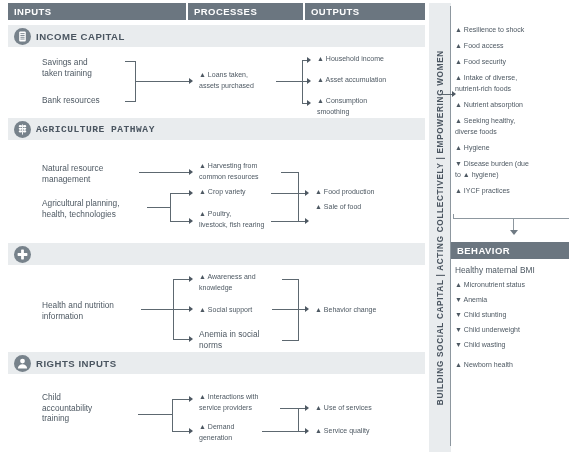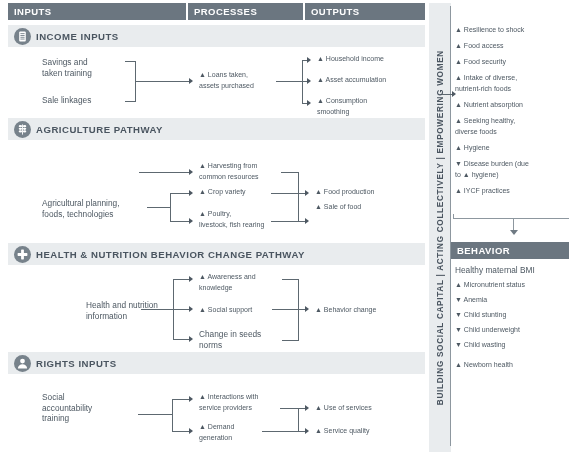--- a/index.html
+++ b/index.html
@@ -79,26 +79,26 @@
     <div class="band" style="left:0;top:25px;width:417px;">
       <span class="ico">
         <svg width="17" height="17" viewBox="0 0 17 17">
           <rect x="5.2" y="3.6" width="6.6" height="9.8" rx="1" fill="#ffffff"></rect>
           <rect x="6.4" y="5.2" width="4.2" height="0.9" fill="#77828b"></rect>
           <rect x="6.4" y="7.0" width="4.2" height="0.9" fill="#77828b"></rect>
           <rect x="6.4" y="8.8" width="4.2" height="0.9" fill="#77828b"></rect>
           <rect x="6.4" y="10.6" width="4.2" height="0.9" fill="#77828b"></rect>
         </svg>
       </span>
-      <span class="ttl">INCOME INPUTS</span>
+      <span class="ttl">INCOME CAPITAL</span>
     </div>
 
     <div class="txt" style="left:34px;top:57px;width:92px;">Savings and
 taken training</div>
-    <div class="txt" style="left:34px;top:95px;width:92px;">Sale linkages</div>
+    <div class="txt" style="left:34px;top:95px;width:92px;">Bank resources</div>
 
     <div class="ln vln" style="left:127px;top:61px;height:41px;"></div>
     <div class="ln hln" style="left:117px;top:61px;width:11px;"></div>
     <div class="ln hln" style="left:117px;top:101px;width:11px;"></div>
     <div class="ln hln" style="left:127px;top:81px;width:55px;"></div>
     <div class="arw" style="left:181px;top:78px;"></div>
 
     <div class="txt tri" style="left:191px;top:70px;width:100px;">▲ Loans taken,
 assets purchased</div>
 
@@ -109,37 +109,39 @@
     <div class="ln hln" style="left:294px;top:103px;width:6px;"></div>
     <div class="arw" style="left:299px;top:57px;"></div>
     <div class="arw" style="left:299px;top:78px;"></div>
     <div class="arw" style="left:299px;top:100px;"></div>
 
     <div class="txt tri" style="left:309px;top:54px;width:108px;">▲ Household income</div>
     <div class="txt tri" style="left:309px;top:75px;width:108px;">▲ Asset accumulation</div>
     <div class="txt tri" style="left:309px;top:96px;width:108px;">▲ Consumption
 smoothing</div>
 
-    <div class="band" style="left:0;top:118px;width:417px;">
+    <div class="band" style="left:0;top:118px;width:417px;font-family:Liberation Mono, monospace;">
       <span class="ico">
         <svg width="17" height="17" viewBox="0 0 17 17">
           <rect x="8.1" y="3.4" width="0.9" height="10.2" fill="#ffffff"></rect>
           <ellipse cx="6.4" cy="5.2" rx="1.7" ry="1.1" fill="#ffffff"></ellipse>
           <ellipse cx="10.6" cy="5.2" rx="1.7" ry="1.1" fill="#ffffff"></ellipse>
           <ellipse cx="6.4" cy="7.8" rx="1.7" ry="1.1" fill="#ffffff"></ellipse>
           <ellipse cx="10.6" cy="7.8" rx="1.7" ry="1.1" fill="#ffffff"></ellipse>
           <ellipse cx="6.4" cy="10.4" rx="1.7" ry="1.1" fill="#ffffff"></ellipse>
           <ellipse cx="10.6" cy="10.4" rx="1.7" ry="1.1" fill="#ffffff"></ellipse>
         </svg>
       </span>
       <span class="ttl">AGRICULTURE PATHWAY</span>
     </div>
 
+    <div class="txt" style="left:34px;top:163px;width:100px;">Natural resource
+management</div>
     <div class="txt" style="left:34px;top:198px;width:102px;">Agricultural planning,
-foods, technologies</div>
+health, technologies</div>
 
     <div class="ln hln" style="left:131px;top:172px;width:51px;"></div>
     <div class="arw" style="left:181px;top:169px;"></div>
 
     <div class="ln hln" style="left:139px;top:207px;width:24px;"></div>
     <div class="ln vln" style="left:162px;top:193px;height:28px;"></div>
     <div class="ln hln" style="left:162px;top:193px;width:20px;"></div>
     <div class="ln hln" style="left:162px;top:221px;width:20px;"></div>
     <div class="arw" style="left:181px;top:190px;"></div>
     <div class="arw" style="left:181px;top:218px;"></div>
@@ -162,39 +164,38 @@
     <div class="txt tri" style="left:307px;top:187px;width:108px;">▲ Food production</div>
     <div class="txt tri" style="left:307px;top:202px;width:108px;">▲ Sale of food</div>
 
     <div class="band" style="left:0;top:243px;width:417px;">
       <span class="ico">
         <svg width="17" height="17" viewBox="0 0 17 17">
           <rect x="7.1" y="3.6" width="2.8" height="9.8" rx="0.6" fill="#ffffff"></rect>
           <rect x="3.6" y="7.1" width="9.8" height="2.8" rx="0.6" fill="#ffffff"></rect>
         </svg>
       </span>
-      <span class="ttl">HEALTH &amp; NUTRITION BEHAVIOR CHANGE PATHWAY</span>
-    </div>
-
-    <div class="txt" style="left:34px;top:300px;width:100px;margin-left:44px;">Health and nutrition
+    </div>
+
+    <div class="txt" style="left:34px;top:300px;width:100px;">Health and nutrition
 information</div>
 
     <div class="ln hln" style="left:133px;top:309px;width:33px;"></div>
     <div class="ln vln" style="left:165px;top:279px;height:60px;"></div>
     <div class="ln hln" style="left:165px;top:279px;width:17px;"></div>
     <div class="ln hln" style="left:165px;top:309px;width:17px;"></div>
     <div class="ln hln" style="left:165px;top:339px;width:17px;"></div>
     <div class="arw" style="left:181px;top:276px;"></div>
     <div class="arw" style="left:181px;top:306px;"></div>
     <div class="arw" style="left:181px;top:336px;"></div>
 
     <div class="txt tri" style="left:191px;top:272px;width:100px;">▲ Awareness and
 knowledge</div>
     <div class="txt tri" style="left:191px;top:305px;width:100px;">▲ Social support</div>
-    <div class="txt" style="left:191px;top:329px;width:100px;">Change in seeds
+    <div class="txt" style="left:191px;top:329px;width:100px;">Anemia in social
 norms</div>
 
     <div class="ln vln" style="left:290px;top:279px;height:61px;"></div>
     <div class="ln hln" style="left:274px;top:279px;width:17px;"></div>
     <div class="ln hln" style="left:264px;top:309px;width:27px;"></div>
     <div class="ln hln" style="left:274px;top:340px;width:17px;"></div>
     <div class="ln hln" style="left:290px;top:309px;width:8px;"></div>
     <div class="arw" style="left:297px;top:306px;"></div>
 
     <div class="txt tri" style="left:307px;top:305px;width:108px;">▲ Behavior change</div>
@@ -202,21 +203,21 @@
     <div class="band" style="left:0;top:352px;width:417px;">
       <span class="ico">
         <svg width="17" height="17" viewBox="0 0 17 17">
           <circle cx="8.5" cy="6.1" r="2.4" fill="#ffffff"></circle>
           <path d="M3.9 13.6c0-2.7 2.1-4.3 4.6-4.3s4.6 1.6 4.6 4.3z" fill="#ffffff"></path>
         </svg>
       </span>
       <span class="ttl">RIGHTS INPUTS</span>
     </div>
 
-    <div class="txt" style="left:34px;top:392px;width:80px;">Social
+    <div class="txt" style="left:34px;top:392px;width:80px;">Child
 accountability
 training</div>
 
     <div class="ln hln" style="left:130px;top:414px;width:35px;"></div>
     <div class="ln vln" style="left:164px;top:399px;height:32px;"></div>
     <div class="ln hln" style="left:164px;top:399px;width:18px;"></div>
     <div class="ln hln" style="left:164px;top:431px;width:18px;"></div>
     <div class="arw" style="left:181px;top:396px;"></div>
     <div class="arw" style="left:181px;top:428px;"></div>
 

